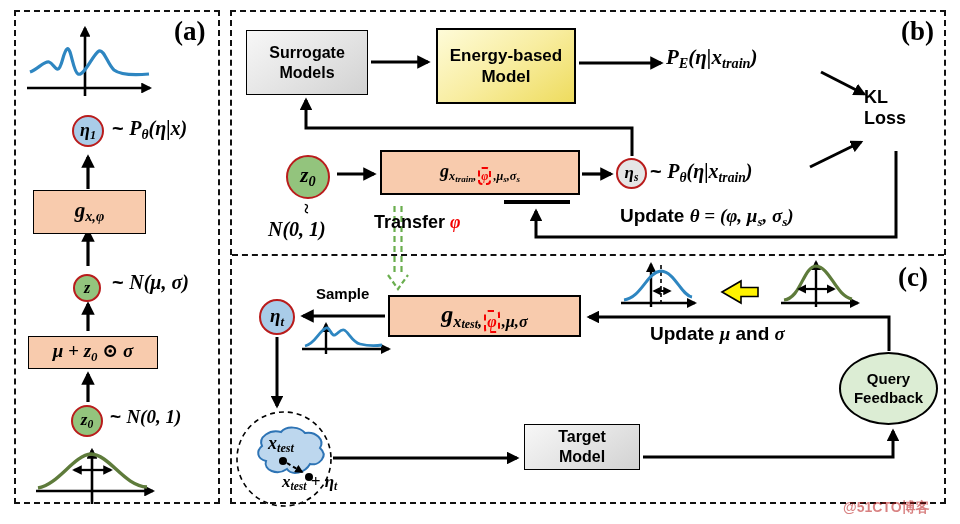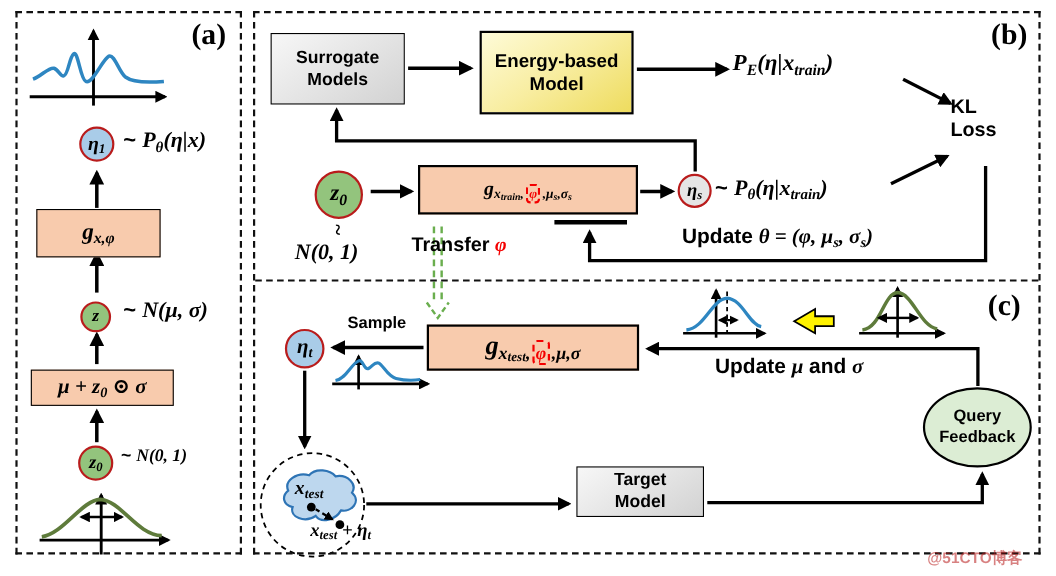--- a/index.html
+++ b/index.html
@@ -144,21 +144,21 @@
   </div>
   <div class="abs math" style="left:112px;top:272px;font-size:20px;"><span class="sans">~ </span><span>N</span><span>(μ, σ)</span></div>
 
   <div class="box peach" style="left:28px;top:336px;width:130px;height:33px;border-width:1.5px;">
     <span class="math" style="font-size:19px;"><span>μ + z</span><span class="sb1">0</span><span> ⊙ σ</span></span>
   </div>
 
   <div class="node" style="left:71px;top:405px;width:32px;height:32px;background:#93C47D;">
     <span class="math" style="font-size:17px;"><span>z</span><span class="sb1">0</span></span>
   </div>
-  <div class="abs math" style="left:110px;top:407px;font-size:16px;"><span class="sans">~ </span><span>N</span><span>(0, 1)</span></div>
+  <div class="abs math" style="left:110px;top:407px;font-size:19px;"><span class="sans">~ </span><span>N</span><span>(0, 1)</span></div>
 
   <div class="box grayg wrap" style="left:246px;top:30px;width:122px;height:65px;border-width:1.5px;font-size:16px;">Surrogate
 Models</div>
   <div class="box yellowg wrap" style="left:436px;top:28px;width:140px;height:76px;font-size:17px;">Energy-based
 Model</div>
   <div class="abs math" style="left:666px;top:47px;font-size:21px;"><span>P</span><span class="sb1">E</span><span>(η|x</span><span class="sb1">train</span><span>)</span></div>
   <div class="lbl wrap" style="left:864px;top:87px;width:68px;font-size:18px;text-align:left;">KL
 Loss</div>
 
   <div class="node" style="left:286px;top:155px;width:44px;height:44px;background:#93C47D;">

